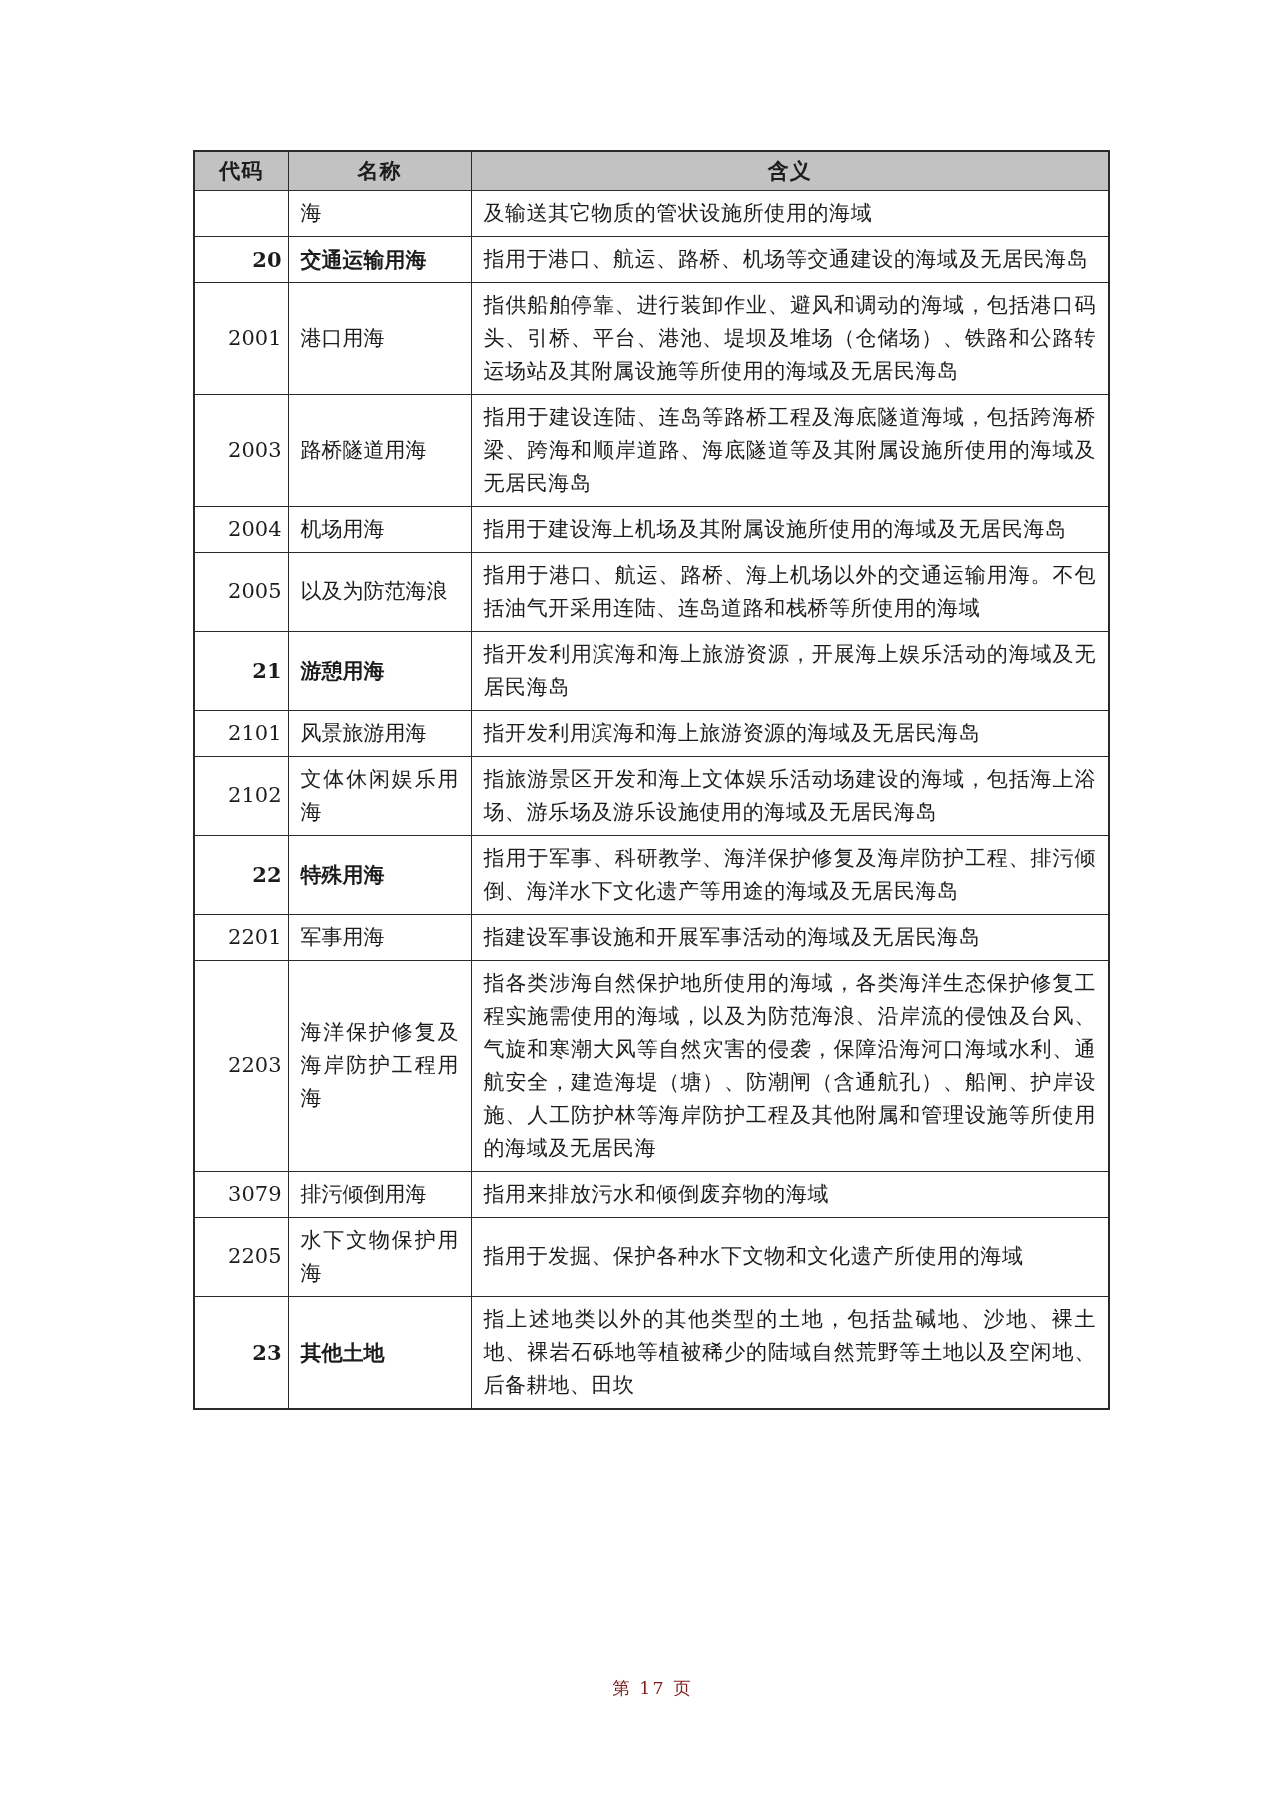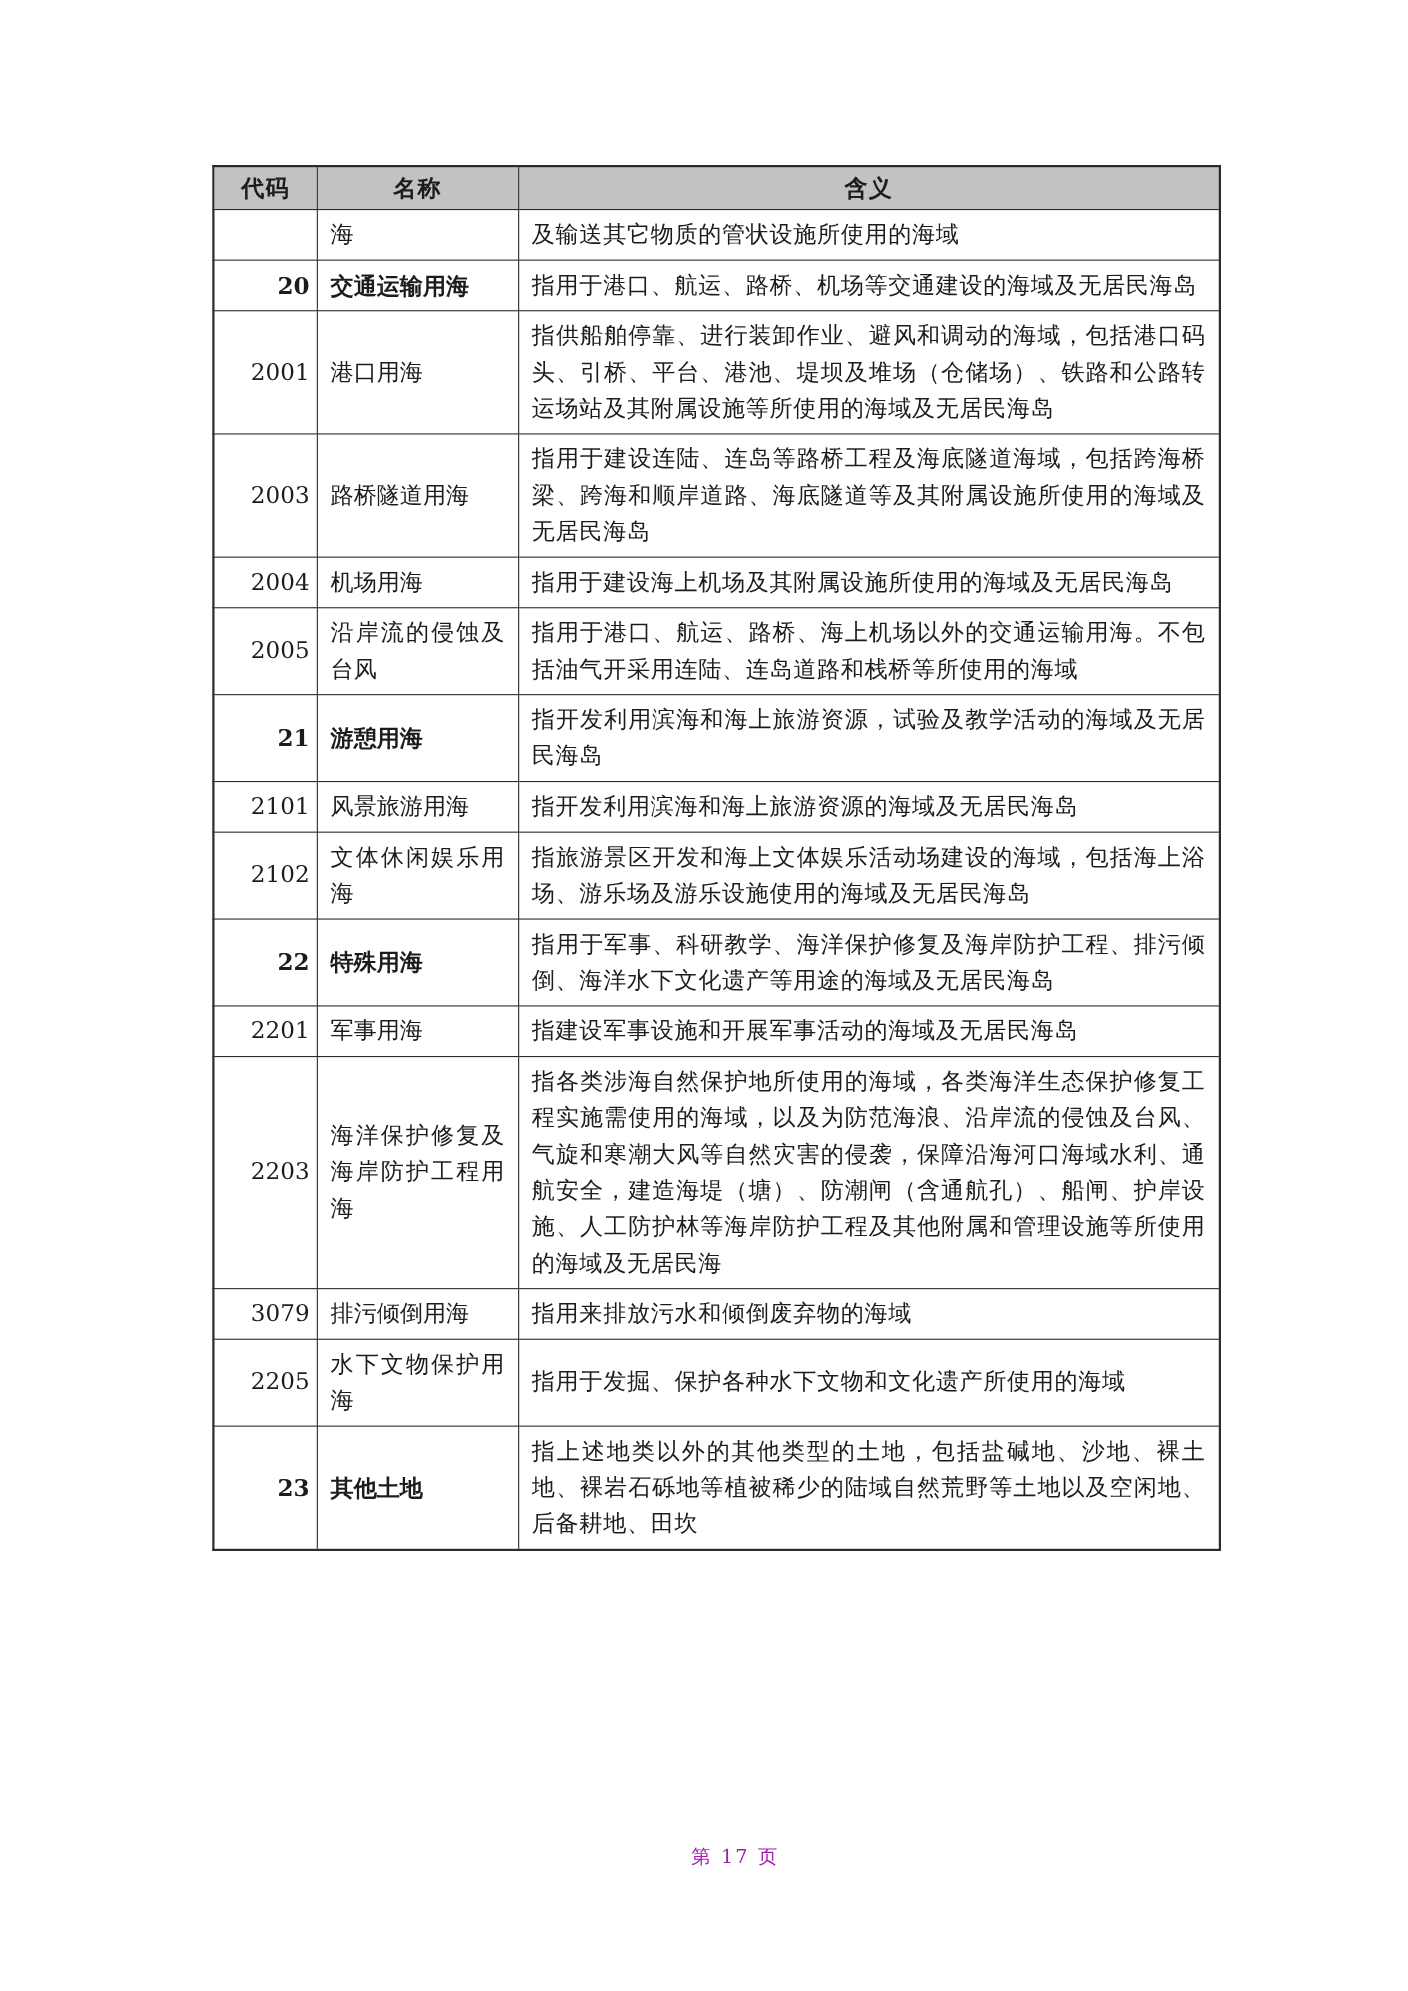--- a/index.html
+++ b/index.html
@@ -32,22 +32,22 @@
     padding: 2px 4px;
   }
   .doc-table td { font-size: 21px; line-height: 33px; }
   td.code-col   { padding: 6px 6px 6px 13px; text-align: right; }
   td.name-col   { padding: 6px 12px; text-align: justify; }
   td.meaning-col{ padding: 6px 12px; text-align: justify; letter-spacing: 0.6px; }
   tr.section-row td.code-col,
   tr.section-row td.name-col { font-weight: bold; }
 
   .page-footer {
-    position: absolute; left: 211px; top: 1676px; width: 915px;
-    text-align: center; font-size: 17.5px; color: #a21caf; letter-spacing: 2px;
+    position: absolute; left: 195px; top: 1676px; width: 915px;
+    text-align: center; font-size: 17.5px; color: #7f1d1d; letter-spacing: 2px;
   }
 </style>
 </head>
 <body>
 
 <div class="page">
 
   <table class="doc-table">
     <colgroup>
       <col style="width:94px">
@@ -82,27 +82,27 @@
       <td class="name-col">路桥隧道用海</td>
       <td class="meaning-col">指用于建设连陆、连岛等路桥工程及海底隧道海域，包括跨海桥梁、跨海和顺岸道路、海底隧道等及其附属设施所使用的海域及无居民海岛</td>
     </tr>
         <tr>
       <td class="code-col">2004</td>
       <td class="name-col">机场用海</td>
       <td class="meaning-col">指用于建设海上机场及其附属设施所使用的海域及无居民海岛</td>
     </tr>
         <tr>
       <td class="code-col">2005</td>
-      <td class="name-col">沿岸流的侵蚀及台风</td>
+      <td class="name-col">以及为防范海浪</td>
       <td class="meaning-col">指用于港口、航运、路桥、海上机场以外的交通运输用海。不包括油气开采用连陆、连岛道路和栈桥等所使用的海域</td>
     </tr>
         <tr class="section-row">
       <td class="code-col">21</td>
       <td class="name-col">游憩用海</td>
-      <td class="meaning-col">指开发利用滨海和海上旅游资源，试验及教学活动的海域及无居民海岛</td>
+      <td class="meaning-col">指开发利用滨海和海上旅游资源，开展海上娱乐活动的海域及无居民海岛</td>
     </tr>
         <tr>
       <td class="code-col">2101</td>
       <td class="name-col">风景旅游用海</td>
       <td class="meaning-col">指开发利用滨海和海上旅游资源的海域及无居民海岛</td>
     </tr>
         <tr>
       <td class="code-col">2102</td>
       <td class="name-col">文体休闲娱乐用海</td>
       <td class="meaning-col">指旅游景区开发和海上文体娱乐活动场建设的海域，包括海上浴场、游乐场及游乐设施使用的海域及无居民海岛</td>

